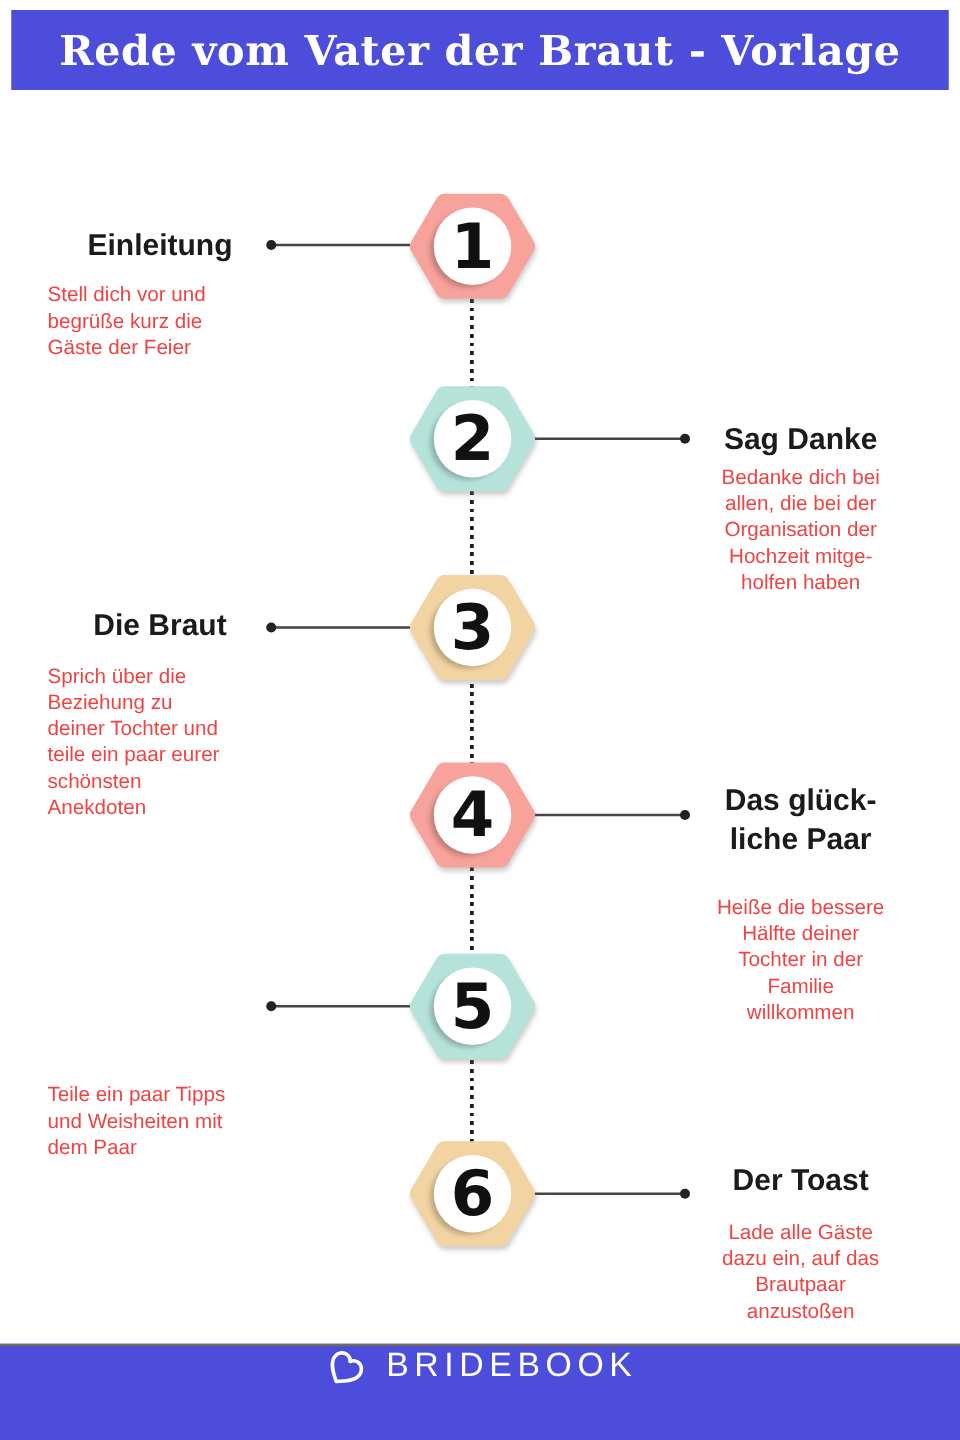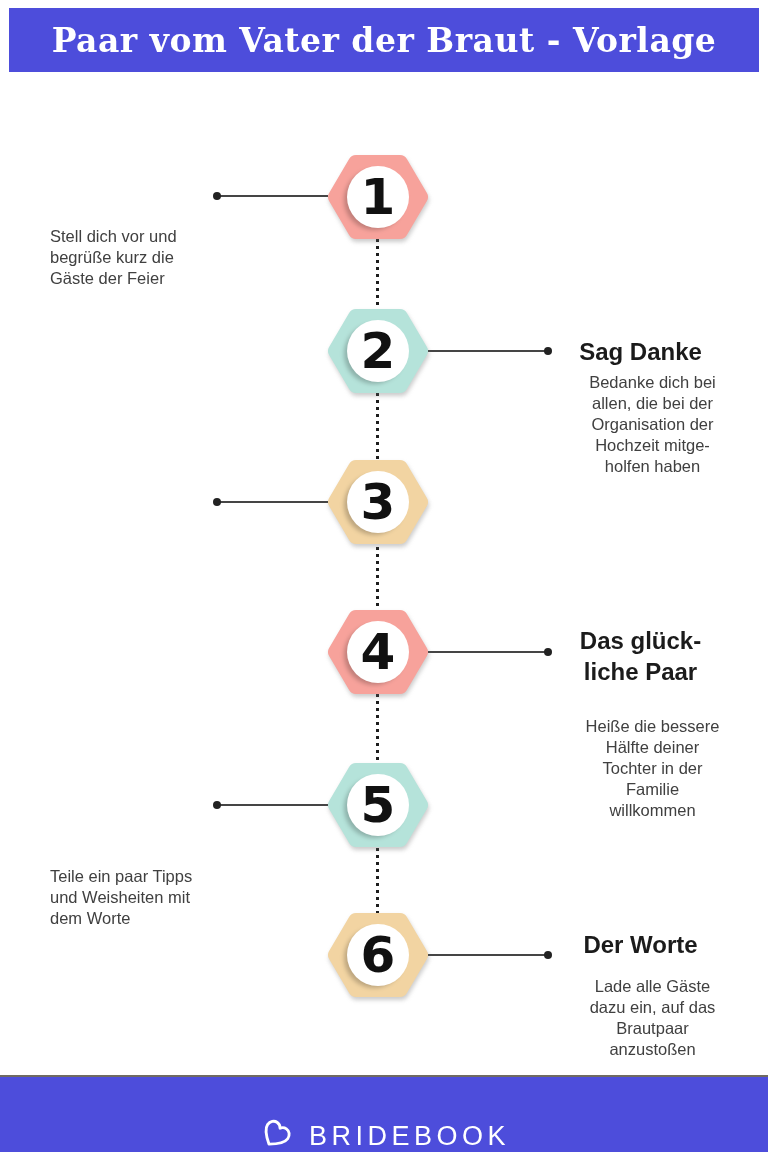--- a/index.html
+++ b/index.html
@@ -51,38 +51,38 @@
   .cy4{top:651px}.cy5{top:804px}.cy6{top:954px}
   
   .h{
     position:absolute;
     font-weight:700;color:#1b1b1b;
     font-size:24px;line-height:31px;
     white-space:pre-line;z-index:3;
   }
   .b{
     position:absolute;
-    color:#404040;font-size:16.5px;line-height:21px;
-    white-space:pre-line;z-index:3;margin-left:12px;
+    color:#ef4444;font-size:16.5px;line-height:21px;
+    white-space:pre-line;z-index:3;
   }
   .col-left{left:38px;width:180px;text-align:left;}
   .col-right{left:548px;width:185px;text-align:center;}
   .h-center{text-align:center;}
   .h1{top:181px}.b1{top:226px}
   .h2{top:336px;padding-right:13px}.b2{top:372px}
   .h3{top:485px}.b3{top:531px}
   .h4{top:625px;padding-right:6px}.b4{top:716px}
   .h5{top:787px}.b5{top:866px}
   .h6{top:929px;padding-right:2px}.b6{top:976px}
   
   .footer{
     position:absolute;left:0;right:0;top:1075px;height:77px;
     background:#4D4DDB;
     border-top:2px solid #6F6A62;
-    display:flex;align-items:flex-end;justify-content:center;gap:15px;
+    display:flex;align-items:flex-start;justify-content:center;gap:15px;
     box-sizing:border-box;
   }
   .brand{
     color:#ffffff;font-size:27px;letter-spacing:4.5px;font-weight:400;
     font-family:"Liberation Sans",sans-serif;
   }
   .brand-icon{display:block;}
 </style>
 </head>
 <body>
@@ -91,21 +91,21 @@
 
   <svg width="0" height="0" style="position:absolute" aria-hidden="true">
     <defs>
       <filter id="soft" x="-40%" y="-40%" width="180%" height="180%">
         <feGaussianBlur stdDeviation="2.2"></feGaussianBlur>
       </filter>
     </defs>
   </svg>
 
   <div class="header">
-    <div class="header-title">Paar vom Vater der Braut - Vorlage</div>
+    <div class="header-title">Rede vom Vater der Braut - Vorlage</div>
   </div>
 
   <div class="spine"></div>
 
   <div class="conn conn-left cy1">
       <span class="dot"></span>
     </div>
   <div class="conn conn-right cy2">
       <span class="dot"></span>
     </div>
@@ -164,45 +164,53 @@
   </div>
   <div class="hex hex-6">
     <svg viewBox="0 0 104 94" width="104" height="94">
       <polygon points="10,47 30,13 74,13 94,47 74,81 30,81" stroke-width="16" stroke-linejoin="round" fill="#F2D4A2" stroke="#F2D4A2"></polygon>
       <circle cx="48" cy="50" r="30" fill="rgba(0,0,0,0.22)" filter="url(#soft)"></circle>
       <circle cx="52" cy="47" r="31" fill="#ffffff"></circle>
       <text x="52" y="64" text-anchor="middle" font-size="50" fill="#111">6</text>
     </svg>
   </div>
 
+  <div class="h col-left h-center h1">Einleitung</div>
   <div class="b col-left b1">Stell dich vor und
 begrüße kurz die
 Gäste der Feier</div>
 
   <div class="h col-right h2">Sag Danke</div>
   <div class="b col-right b2">Bedanke dich bei
 allen, die bei der
 Organisation der
 Hochzeit mitge-
 holfen haben</div>
 
+  <div class="h col-left h-center h3">Die Braut</div>
+  <div class="b col-left b3">Sprich über die
+Beziehung zu
+deiner Tochter und
+teile ein paar eurer
+schönsten
+Anekdoten</div>
 
   <div class="h col-right h4">Das glück-
 liche Paar</div>
   <div class="b col-right b4">Heiße die bessere
 Hälfte deiner
 Tochter in der
 Familie
 willkommen</div>
 
   <div class="b col-left b5">Teile ein paar Tipps
 und Weisheiten mit
-dem Worte</div>
-
-  <div class="h col-right h6">Der Worte</div>
+dem Paar</div>
+
+  <div class="h col-right h6">Der Toast</div>
   <div class="b col-right b6">Lade alle Gäste
 dazu ein, auf das
 Brautpaar
 anzustoßen</div>
 
   <div class="footer">
     <svg class="brand-icon" width="36" height="36" viewBox="0 0 24 24">
       <path d="M12 20.2 C 7.8 17.2 3.8 14 3.8 10.1 C 3.8 7.3 5.8 5.2 8.3 5.2 C 9.9 5.2 11.2 6 12 7.3 C 12.8 6 14.1 5.2 15.7 5.2 C 18.2 5.2 20.2 7.3 20.2 10.1 C 20.2 14 16.2 17.2 12 20.2 Z" fill="none" stroke="#ffffff" stroke-width="1.9" stroke-linejoin="round" stroke-linecap="round" transform="rotate(35 12 12)"></path>
     </svg>
     <div class="brand">BRIDEBOOK</div>

